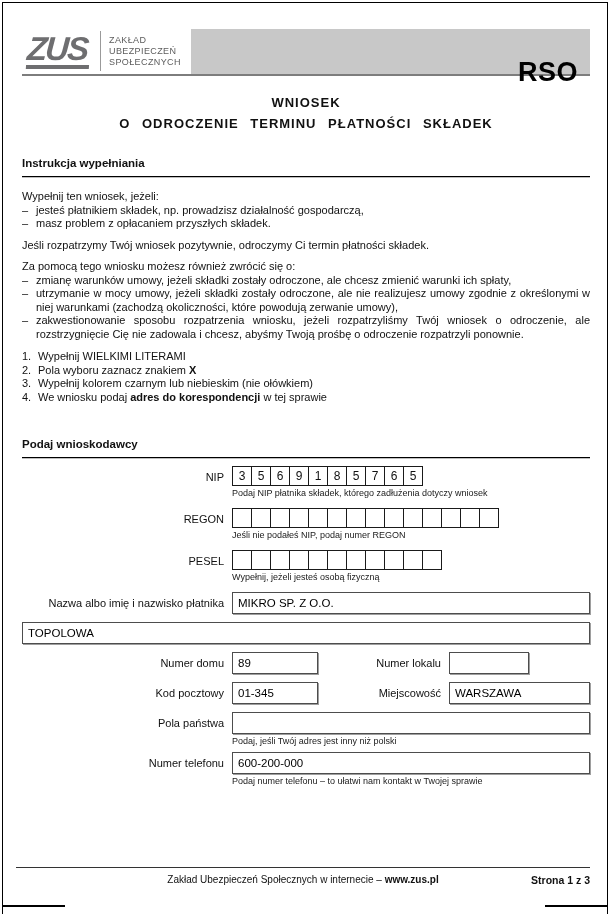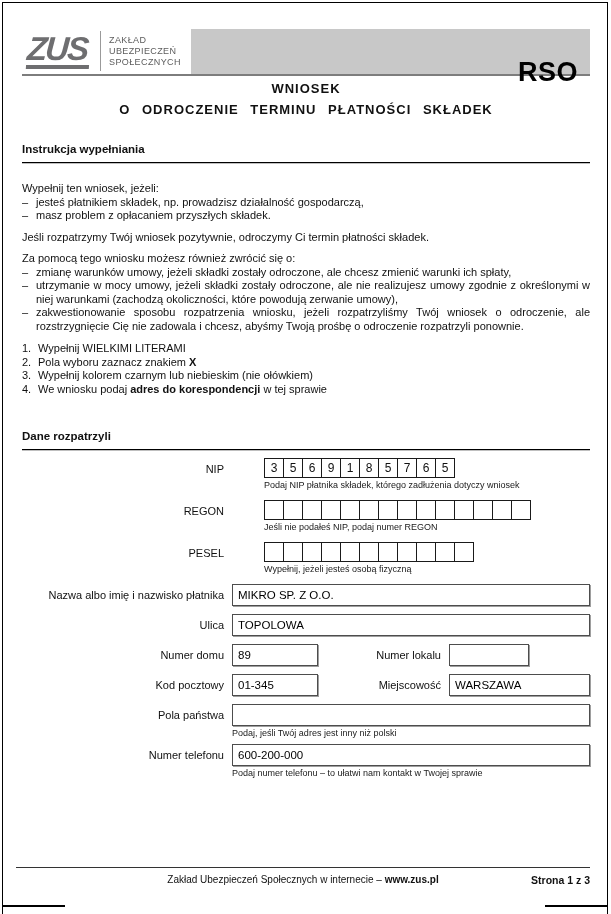--- a/index.html
+++ b/index.html
@@ -35,33 +35,33 @@
     color:#6e6e70; letter-spacing:-2px;
     border-bottom:4px solid #6e6e70;
     line-height:30px; padding:0 3px 1px 0;
     transform:skewX(-4deg);
   }
   .logo-divider { width:1px; height:40px; background:#9a9a9a; margin:0 8px 0 10px; }
   .org-lines { font-size:9px; line-height:11px; color:#5c5c5c; letter-spacing:0.4px; }
   .header-rule { height:2px; background:#7d7d7d; }
 
   
-  .title-block { text-align:center; margin-top:5px; }
+  .title-block { text-align:center; margin-top:19px; }
   .title-line1 { font-size:13px; font-weight:bold; letter-spacing:1px; }
   .title-line2 { font-size:13px; font-weight:bold; letter-spacing:1px; word-spacing:7px; margin-top:6px; }
 
   
   .section-heading { font-size:11.5px; font-weight:bold; padding-bottom:7px; }
   .section-rule { height:1px; background:#000; box-shadow:0 1px 0 rgba(0,0,0,.25); }
   .instr-section { margin-top:26px; }
   .dane-section  { margin-top:34px; }
 
   .body-text { font-size:11px; line-height:13.5px; }
   .para { margin-top:8px; }
-  .para.first { margin-top:19px; }
+  .para.first { margin-top:13px; }
   .bullet { display:flex; }
   .bullet .dash { width:14px; flex:0 0 14px; }
   .bullet .btxt { flex:1; }
   .bullet .btxt.just { text-align:justify; }
   .num-list { margin-top:9px; }
   .num-item { display:flex; }
   .num-item .num { width:16px; flex:0 0 16px; }
   b, .bold { font-weight:bold; }
 
   
@@ -85,21 +85,21 @@
     background:#fff; font-family:"Liberation Sans", sans-serif;
     font-size:11.5px; padding:4px 5px; display:block; width:100%;
   }
   .w82 { width:86px; }
   .w80 { width:80px; }
   .midlabel {
     width:103px; flex:0 0 103px; text-align:right; padding-right:8px;
     font-size:11px; padding-top:5px; margin-left:28px;
   }
   .grow { flex:1; }
-  .mb-comb { margin-bottom:9px;gap:32px; }
+  .mb-comb { margin-bottom:9px; }
   .mb-row  { margin-bottom:8px; }
 
   
   .footer { position:absolute; left:16px; right:21px; top:867px; }
   .footer-rule { height:1px; background:#333; }
   .footer-row { position:relative; margin-top:6px; font-size:10px; text-align:center; }
   .page-num { position:absolute; right:0; top:0; font-weight:bold; font-size:10.5px; }
 </style>
 </head>
 <body>
@@ -181,21 +181,21 @@
         </div>
         <div class="num-item">
           <span class="num">4.</span>
           <span><span>We wniosku podaj </span><b>adres do korespondencji</b><span> w tej sprawie</span></span>
         </div>
       </div>
     </div>
   </div>
 
   <div class="dane-section">
-    <div class="section-heading">Dane rozpatrzyli</div>
+    <div class="section-heading">Podaj wnioskodawcy</div>
     <div class="section-rule"></div>
 
     <div class="form-area">
 
       <div class="frow mb-comb">
         <div class="flabel">NIP</div>
         <div class="fbody">
           <div class="comb">
               <div class="cell">3</div>
               <div class="cell">5</div>
@@ -256,21 +256,20 @@
       </div>
 
       <div class="frow mb-row">
         <div class="flabel">Nazwa albo imię i nazwisko płatnika</div>
         <div class="fbody">
           <input class="tbox" type="text" value="MIKRO SP. Z O.O." style="">
         </div>
       </div>
 
       <div class="frow mb-row">
-        <div class="flabel">Ulica</div>
         <div class="fbody">
           <input class="tbox" type="text" value="TOPOLOWA" style="">
         </div>
       </div>
 
       <div class="frow mb-row">
         <div class="flabel">Numer domu</div>
         <div class="fbody" style="display:flex;">
           <input class="tbox w82" type="text" value="89" style="">
           <div class="midlabel">Numer lokalu</div>

